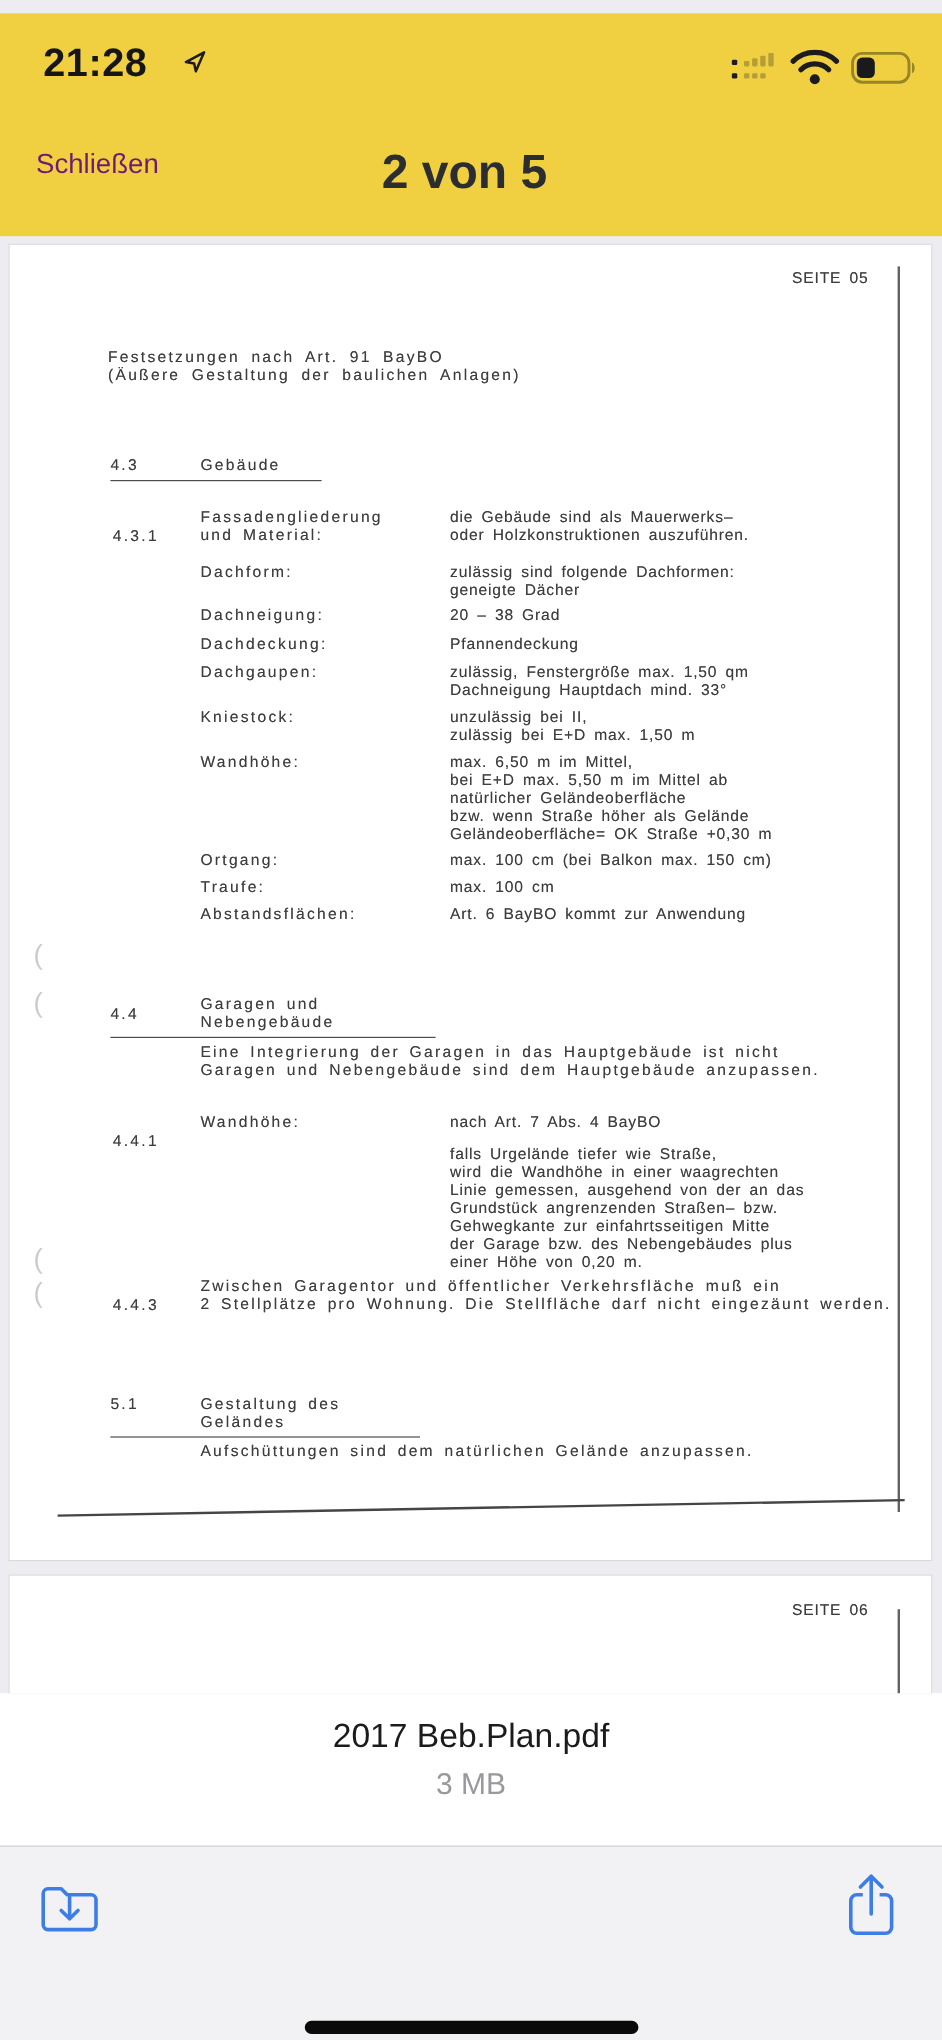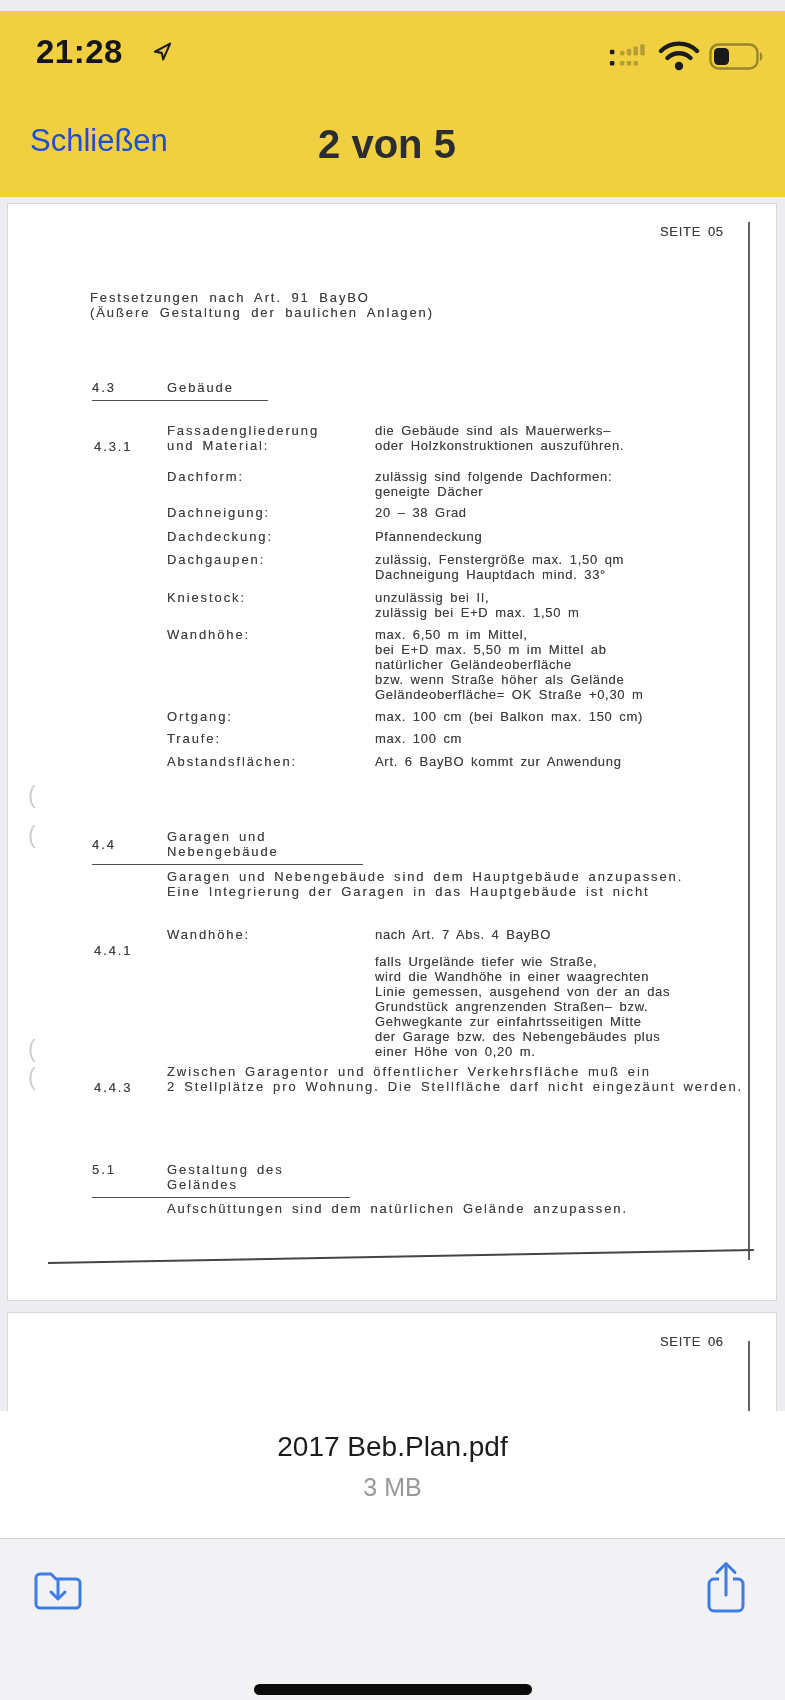--- a/index.html
+++ b/index.html
@@ -6,21 +6,21 @@
   .screen{position:relative;width:785px;height:1700px;overflow:hidden;
           font-family:"Liberation Sans",sans-serif;background:#ededf1;margin-top:11px;}
 
   
   .yellow-head{position:absolute;left:0;top:0;width:785px;height:186px;background:#F0D041;}
   .statusbar{position:absolute;left:0;top:0;width:785px;height:90px;}
   .sb-time{position:absolute;left:36px;top:22px;font-size:33px;font-weight:600;color:#161618;letter-spacing:.5px;}
   .sb-loc{position:absolute;left:152px;top:30px;}
   .sb-right{position:absolute;right:20px;top:30px;display:flex;align-items:center;gap:9px;}
   .navbar{position:absolute;left:0;top:90px;width:785px;height:96px;}
-  .nav-close{position:absolute;left:30px;top:22px;font-size:31px;color:#1d4ed8;background:none;border:none;padding:0;font-family:inherit;cursor:pointer;}
+  .nav-close{position:absolute;left:30px;top:22px;font-size:23px;color:#701a75;background:none;border:none;padding:0;font-family:inherit;cursor:pointer;}
   .nav-title{position:absolute;left:50%;transform:translateX(-54%);top:21px;font-size:40px;font-weight:600;color:#2c2d30;}
 
   
   .viewer{position:absolute;left:0;top:186px;width:785px;height:1214px;background:#ededf1;}
   .page-card{position:absolute;background:#ffffff;border:1px solid #d8d8dd;box-sizing:border-box;}
   .page1{left:7px;top:6px;width:770px;height:1098px;}
   .page2{left:7px;top:1115px;width:770px;height:100px;}
 
   .seite{position:absolute;left:652px;font-size:12px;letter-spacing:2.2px;color:#6b6b6b;word-spacing:3px;}
   .scanline-v{position:absolute;width:2px;background:rgba(70,70,70,.85);}
@@ -205,22 +205,22 @@
             <div class="doc-value scan">
               <div>Art. 6 BayBO kommt zur Anwendung</div>
             </div>
           </div>
           <div class="doc-heading scan" style="top: 625px; width: 271px; align-items: center;">
             <span class="hnum">4.4</span>
             <span>Garagen und Nebengebäude</span>
           </div>
           <div class="doc-block" style="top: 665px;">
             <div class="doc-label scan">
+              <div>Eine Integrierung der Garagen in das Hauptgebäude ist nicht</div>
               <div>Garagen und Nebengebäude sind dem Hauptgebäude anzupassen.</div>
-              <div>Eine Integrierung der Garagen in das Hauptgebäude ist nicht</div>
             </div>
           </div>
           <div class="doc-block" style="top: 723px;">
             <div class="doc-num scan">
               <div>4.4.1</div>
             </div>
             <div class="doc-label scan">
               <div>Wandhöhe:</div>
             </div>
             <div class="doc-value scan">

